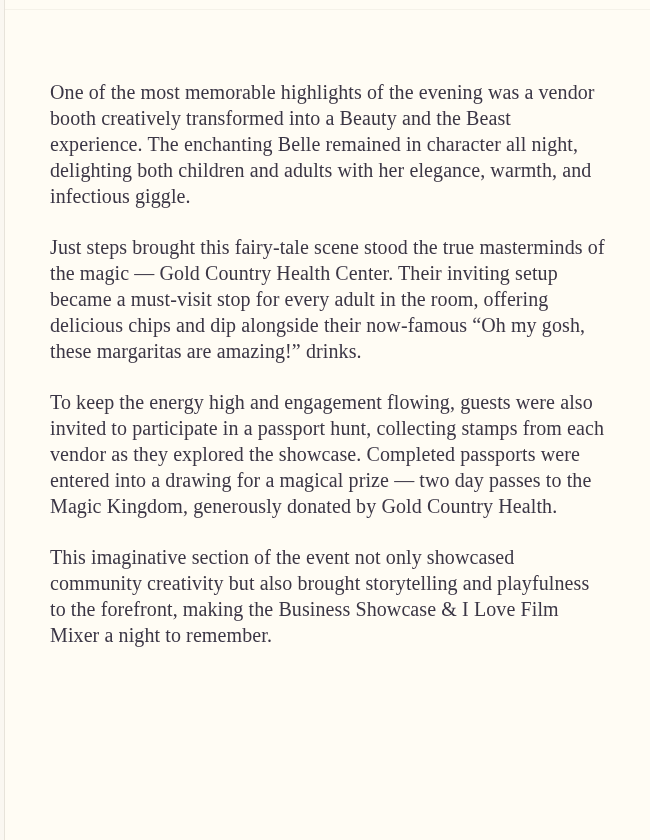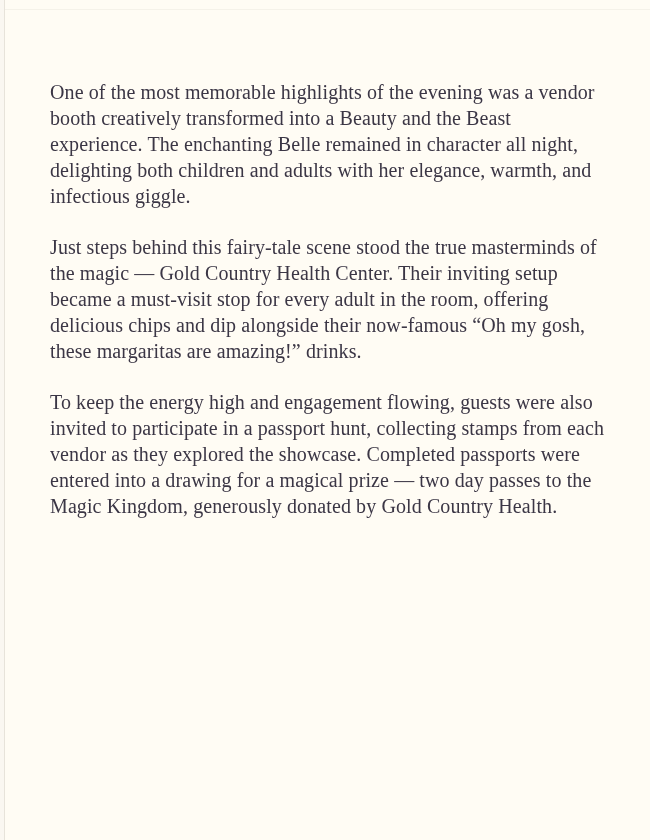--- a/index.html
+++ b/index.html
@@ -49,15 +49,16 @@
   }
 </style>
 </head>
 <body style="background: rgb(255, 252, 244);">
 
 <div class="left-edge-strip"></div>
 <div class="top-edge-line"></div>
 
 <div class="article" style="color: rgb(59, 54, 69);">
   <p>One of the most memorable highlights of the evening was a vendor booth creatively transformed into a Beauty and the Beast experience. The enchanting Belle remained in character all night, delighting both children and adults with her elegance, warmth, and infectious giggle.</p>
-  <p>Just steps behind this fairy-tale scene stood the true masterminds of the magic — Gold Country Health Center. Their inviting setup became a must-visit stop for every adult in the room, offering delicious chips and dip alongside their now-famous “Oh my gosh, these margaritas are amazing!” drinks.</p>
+  <p>Just steps brought this fairy-tale scene stood the true masterminds of the magic — Gold Country Health Center. Their inviting setup became a must-visit stop for every adult in the room, offering delicious chips and dip alongside their now-famous “Oh my gosh, these margaritas are amazing!” drinks.</p>
   <p>To keep the energy high and engagement flowing, guests were also invited to participate in a passport hunt, collecting stamps from each vendor as they explored the showcase. Completed passports were entered into a drawing for a magical prize — two day passes to the Magic Kingdom, generously donated by Gold Country Health.</p>
+  <p>This imaginative section of the event not only showcased community creativity but also brought storytelling and playfulness to the forefront, making the Business Showcase &amp; I Love Film Mixer a night to remember.</p>
 </div>
 
 </body></html>

